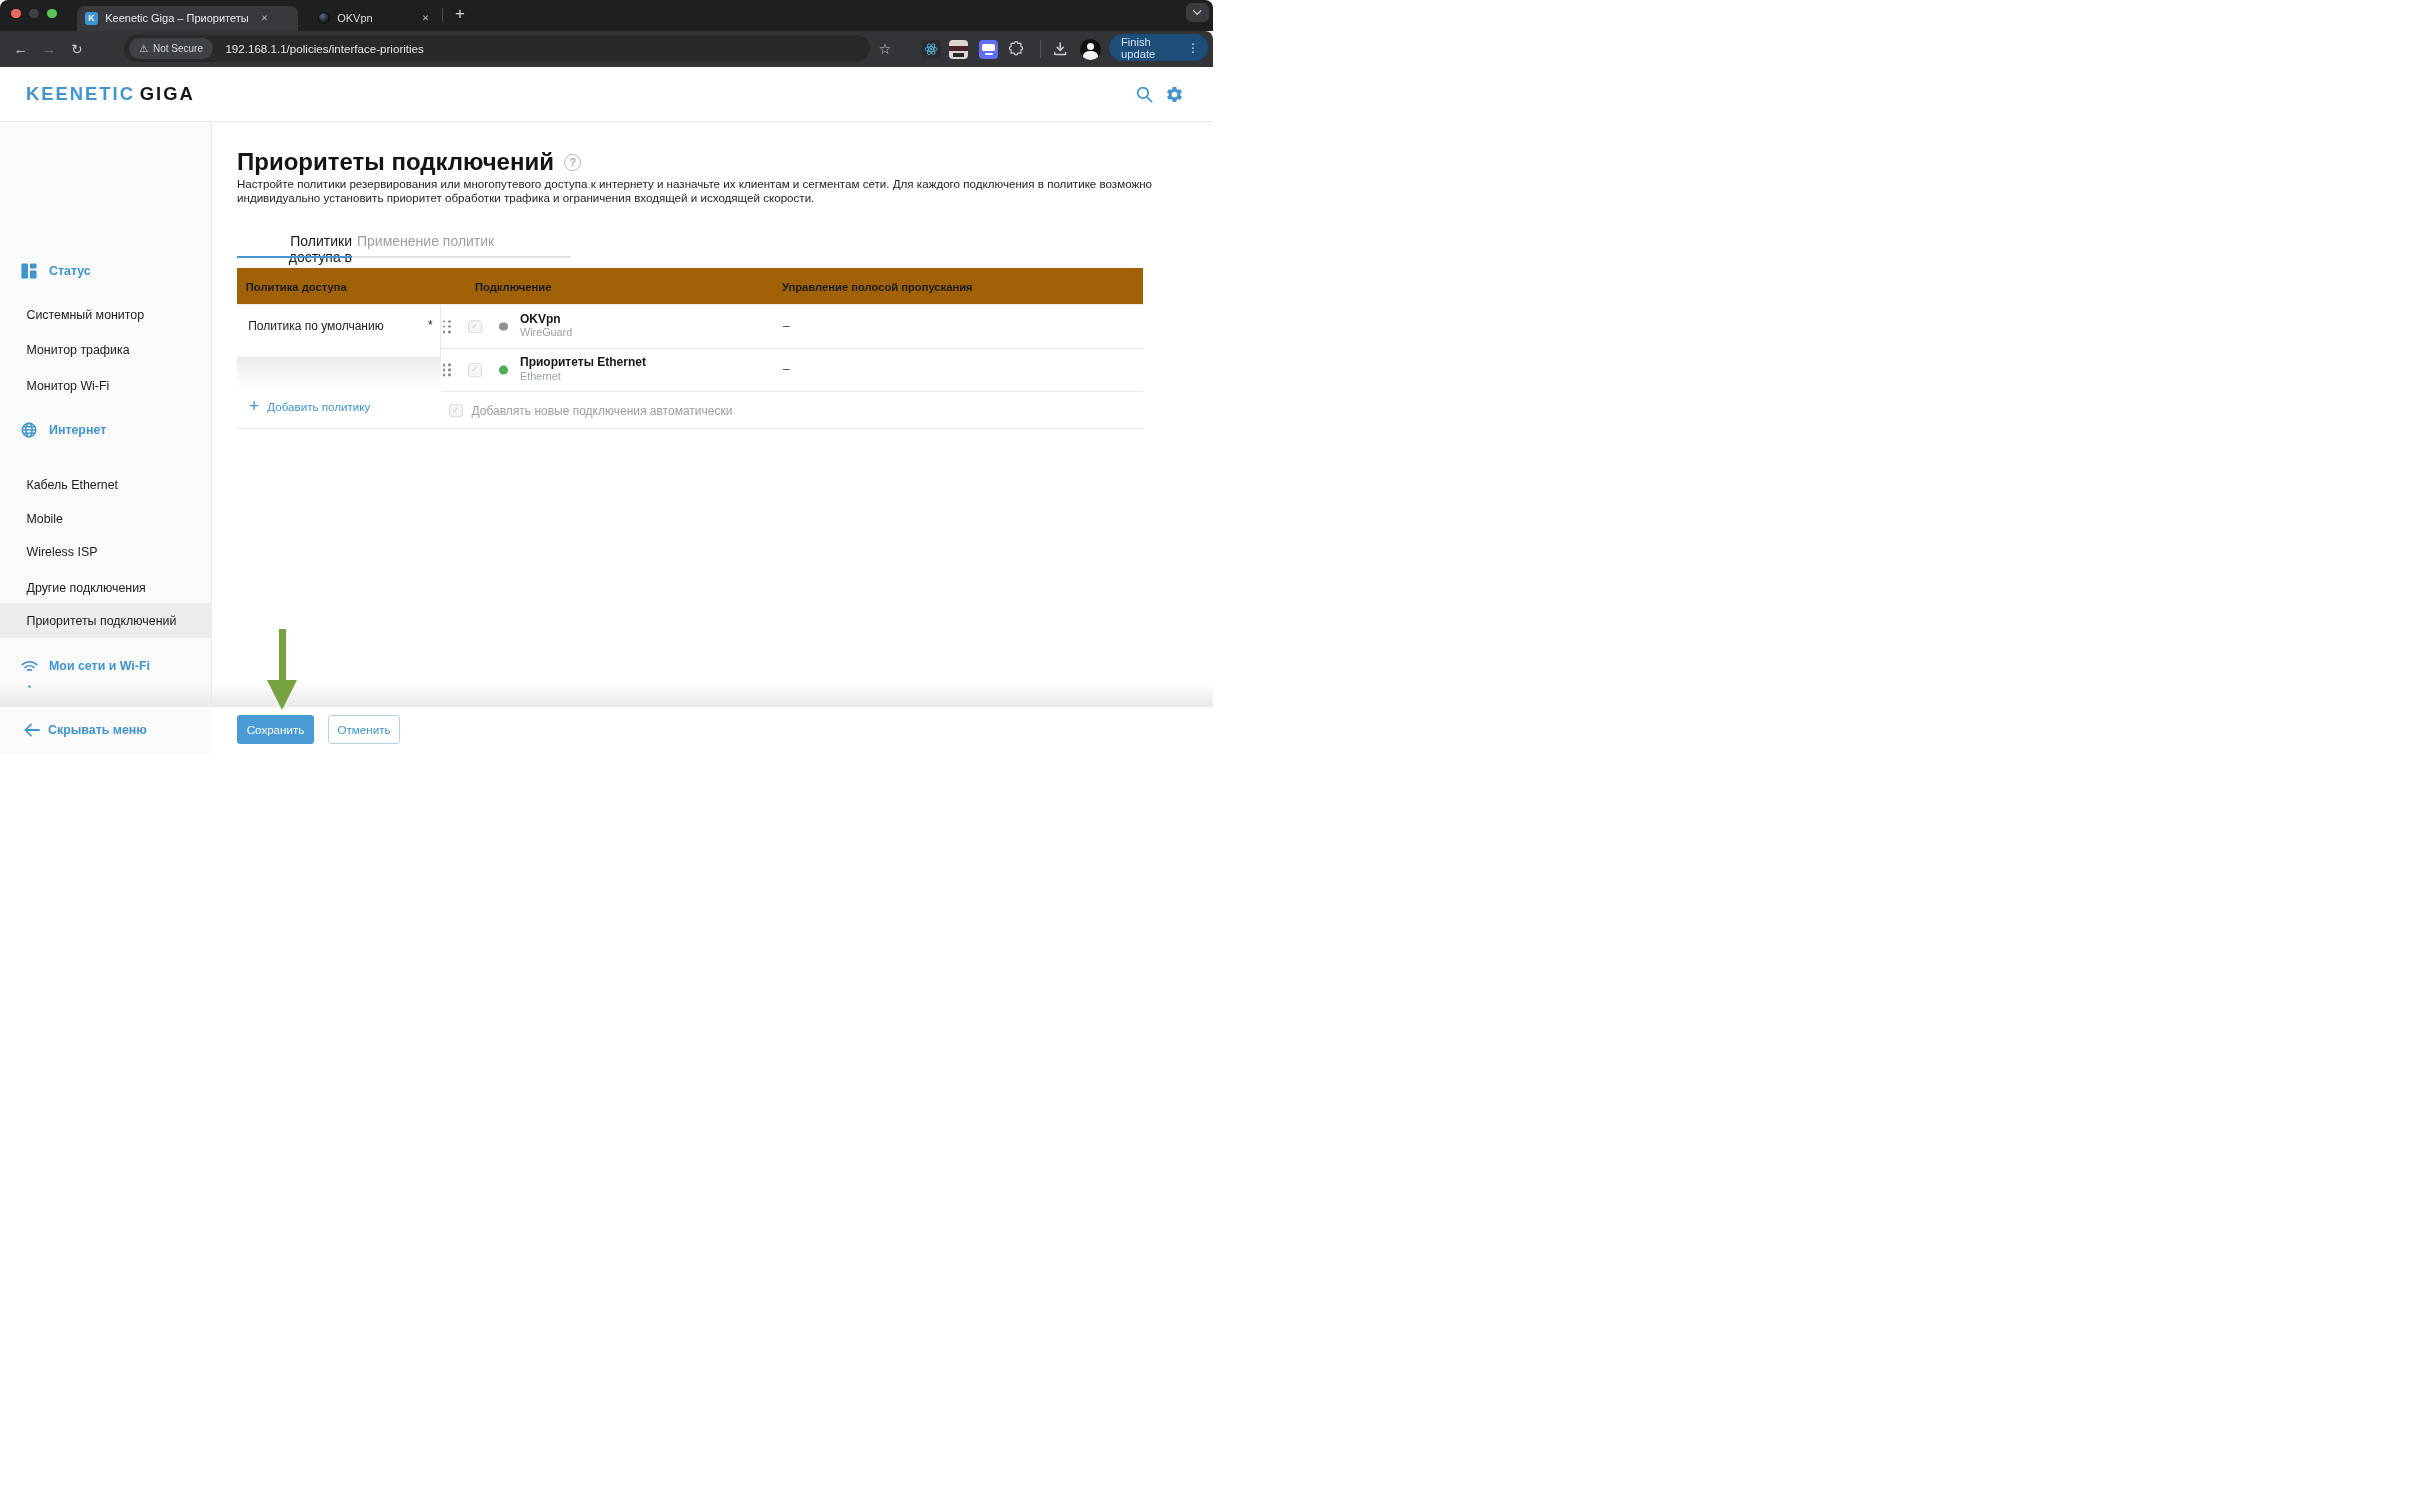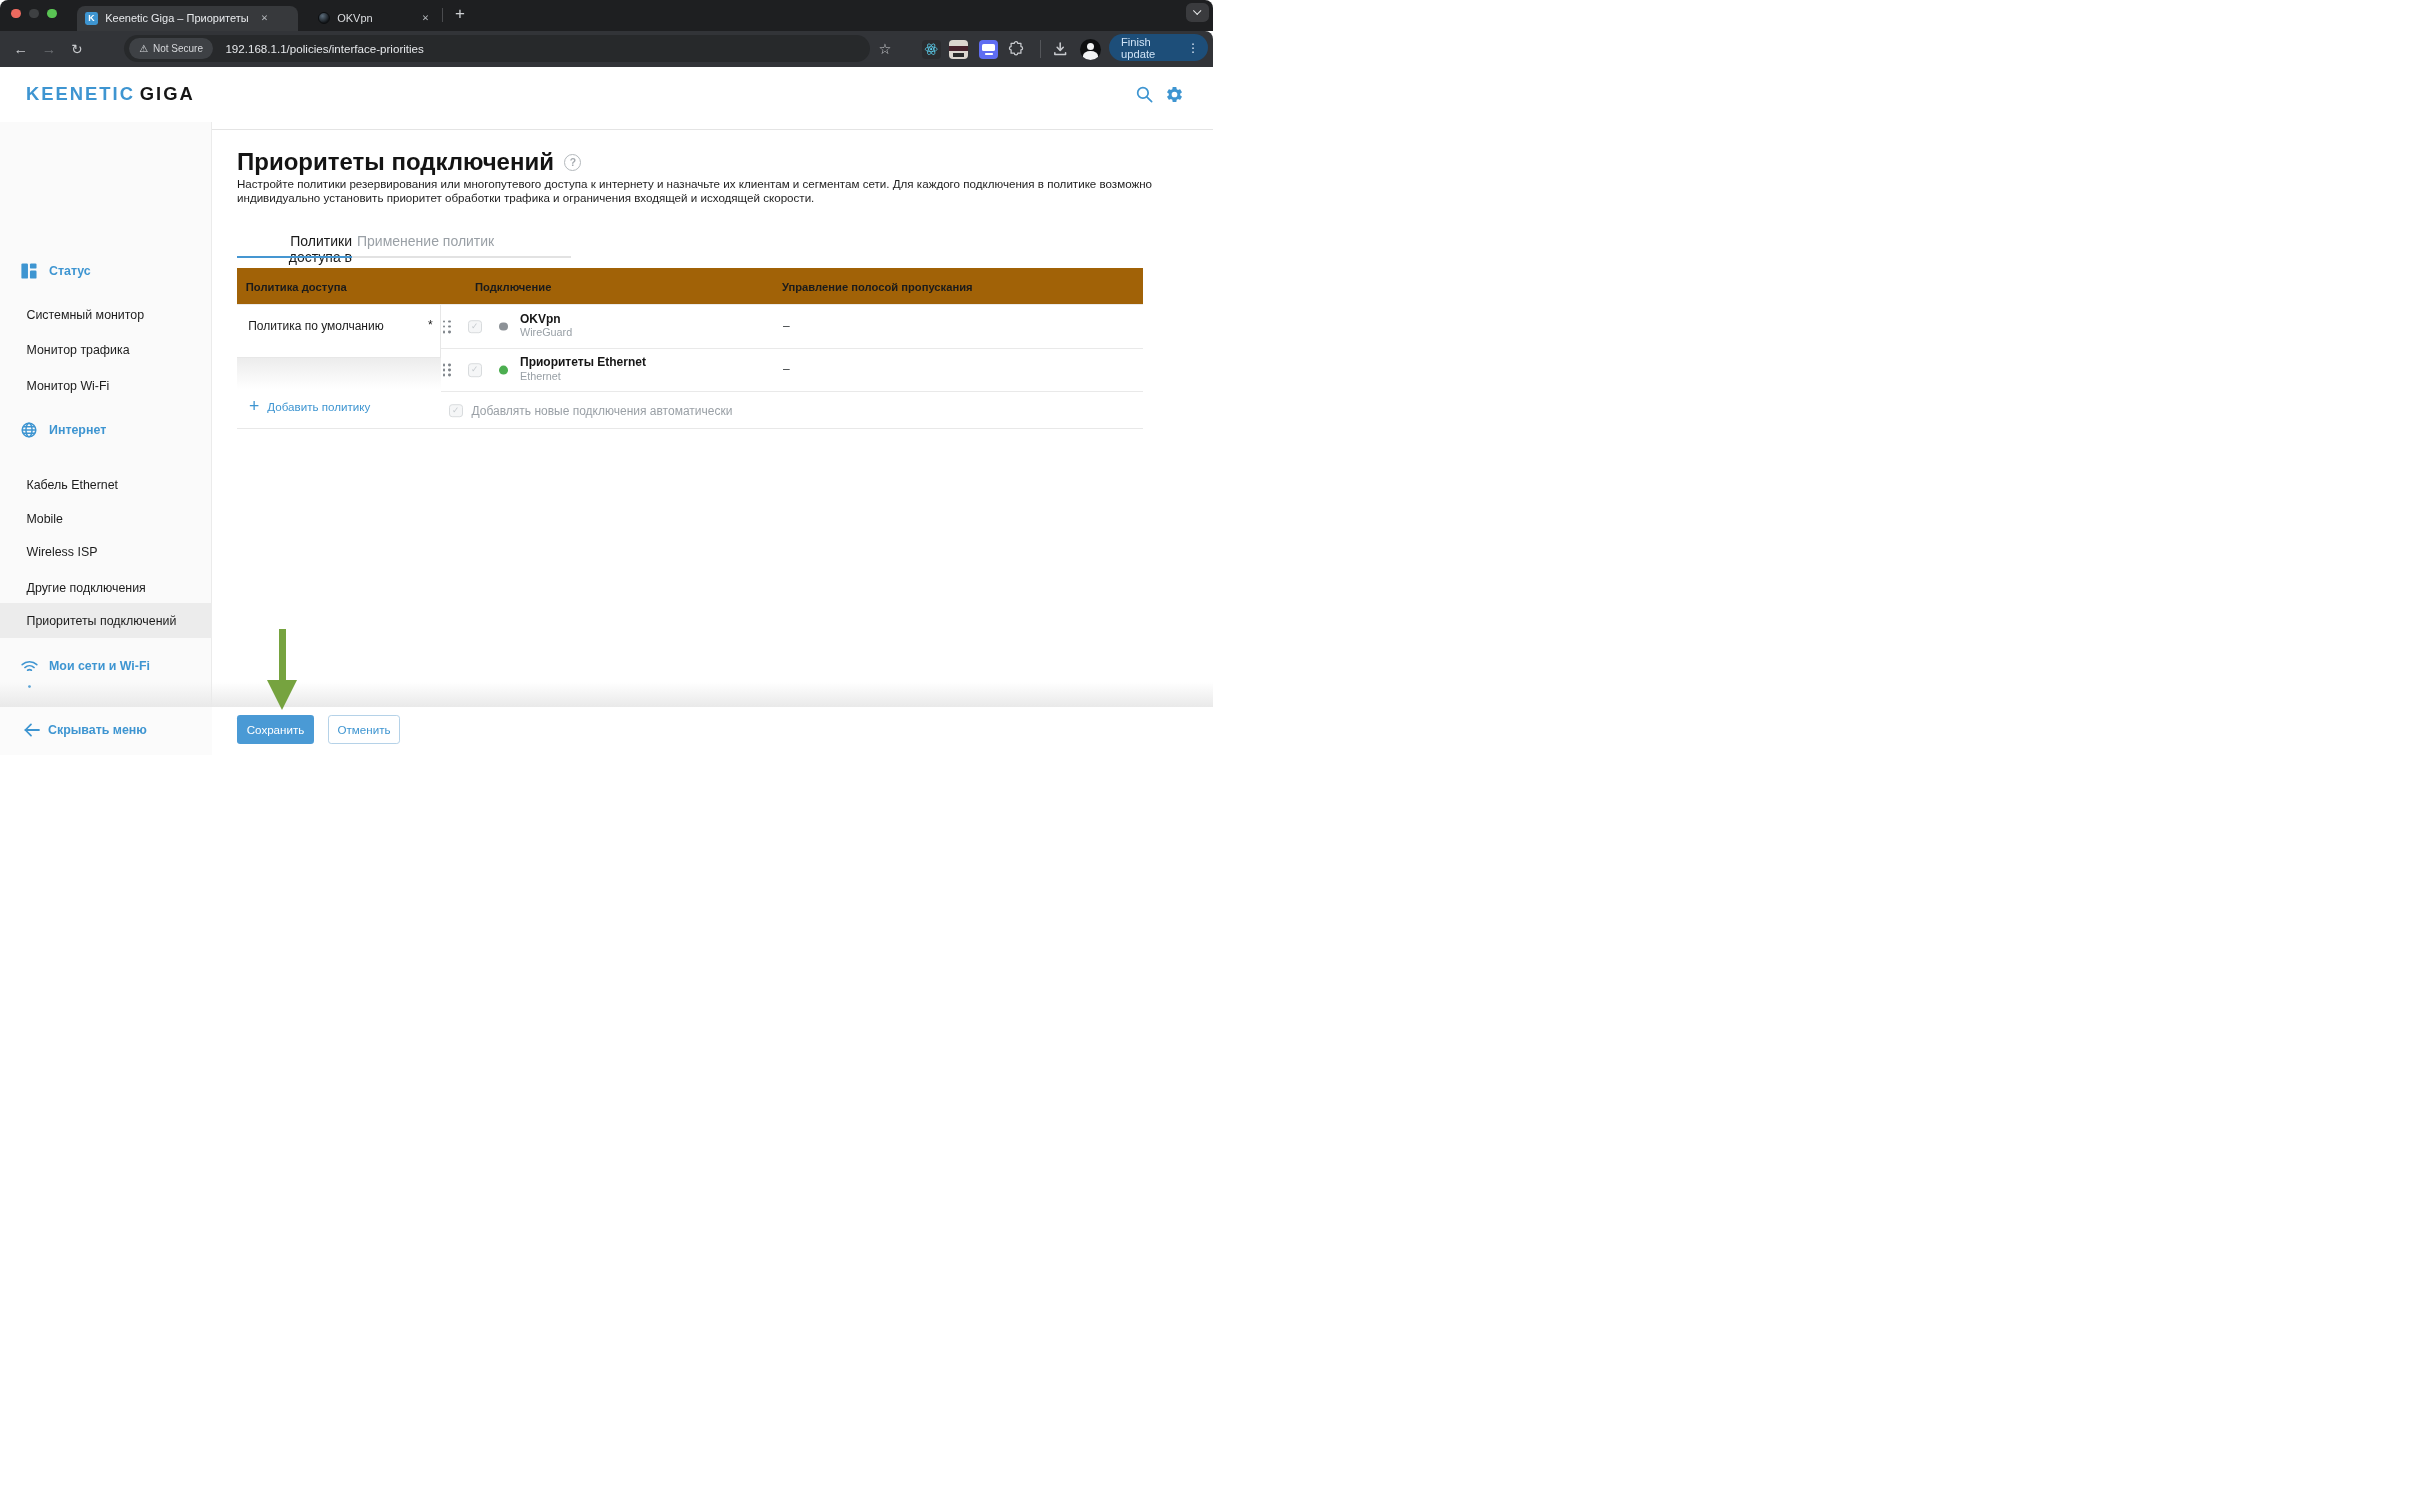--- a/index.html
+++ b/index.html
@@ -59,21 +59,21 @@
   .tool-divider { position:absolute; left:1040px; top:40px; width:0.8px; height:17.6px; background:#54565a; }
   .avatar { width:21px; height:21px; border-radius:50%; background:#0e0f10; position:relative; overflow:hidden; }
   .av-head { position:absolute; left:6.8px; top:4px; width:7.2px; height:7.2px; border-radius:50%; background:#f2f3f4; }
   .av-body { position:absolute; left:3.2px; top:12.4px; width:14.4px; height:9.6px; border-radius:50% 50% 0 0; background:#f2f3f4; }
   .update-pill { position:absolute; left:1109px; top:34px; width:99px; height:27px; border-radius:13.6px;
       background:#1d4e79; display:flex; align-items:center; }
   .update-pill .lbl { margin-left:12px; color:#cfe3f6; font-size:11.2px; }
   .update-pill .dots { margin-left:auto; margin-right:8.8px; color:#e4eefa; font-size:12px; letter-spacing:0; }
 
   
-  .appheader { position:absolute; left:0; top:67px; width:1213px; height:63px; background:#fff;
+  .appheader { position:absolute; left:0; top:67px; width:1213px; height:55px; background:#fff;
       border-bottom:0.8px solid #e4e4e4; }
   .brand { position:absolute; left:26px; top:16px; font-size:18.4px; font-weight:bold; letter-spacing:2px; }
   .brand .b1 { color:#3e95d1; }
   .brand .b2 { color:#161616; margin-left:4.8px; }
   .hdr-ico { position:absolute; top:18.4px; width:19px; height:19px; }
 
   
   .sidebar { position:absolute; left:0; top:122px; width:212px; height:585px; background:#fafafa;
       border-right:0.8px solid #ebebeb; }
   .sb-heading { position:absolute; left:0; width:212px; height:35px; display:flex; align-items:center; }

